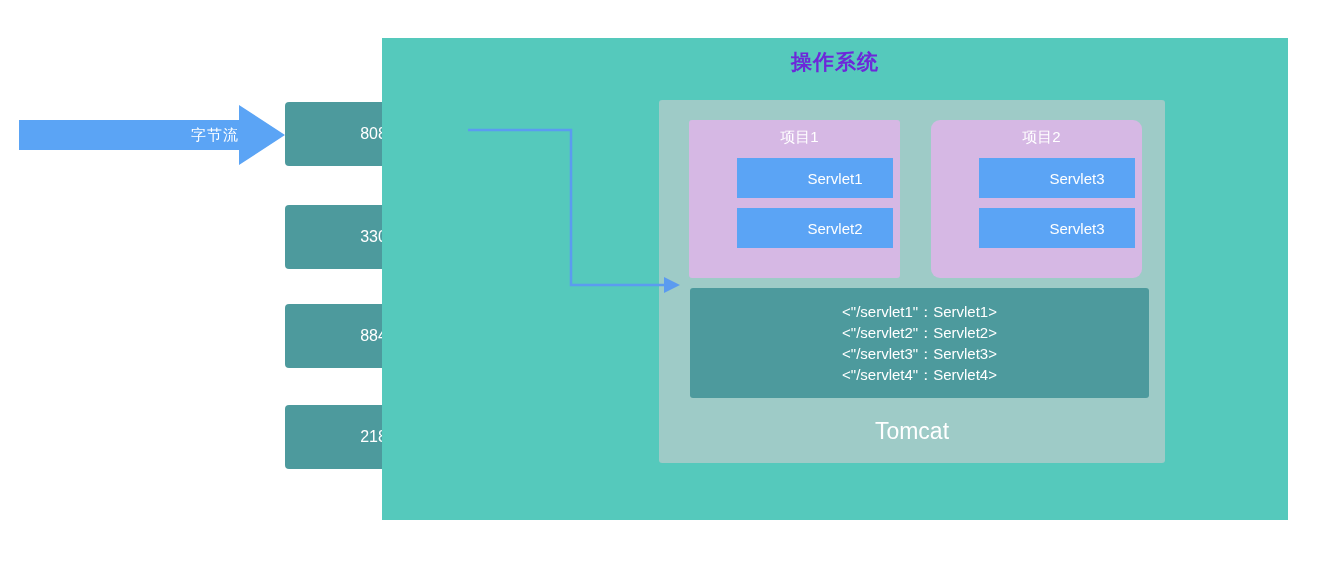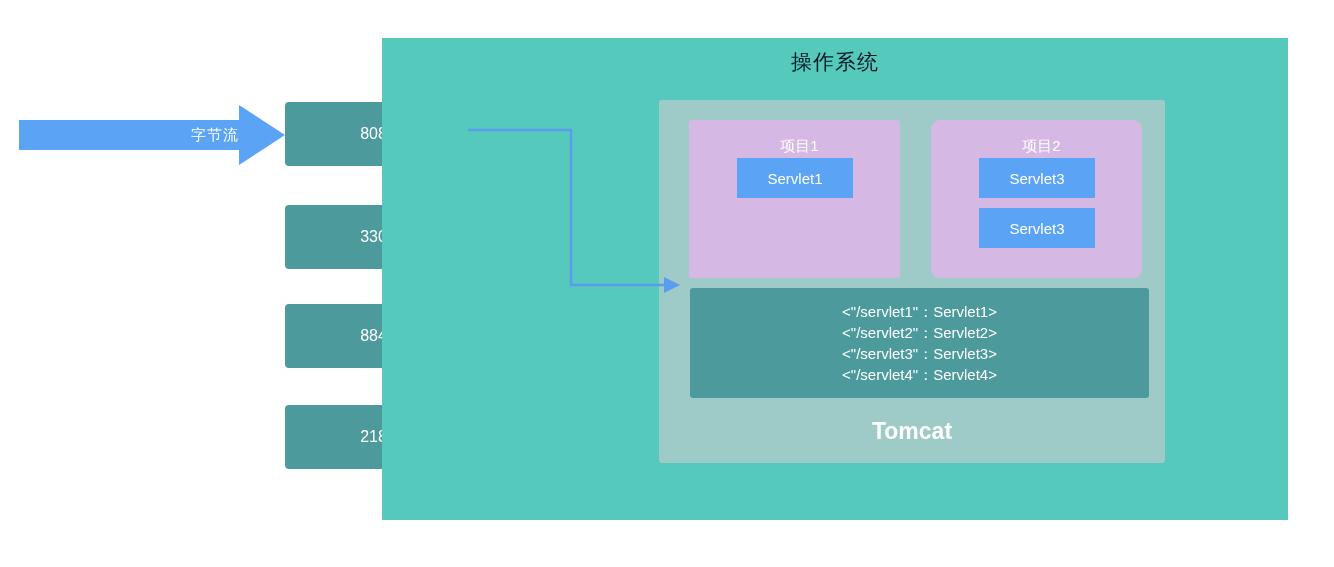--- a/index.html
+++ b/index.html
@@ -46,23 +46,23 @@
     width: 906px;
     height: 482px;
     background: #55c9bc;
   }
   #os-title {
     position: absolute;
     left: 0;
     top: 10px;
     width: 906px;
     text-align: center;
-    color: #0f172a;
+    color: #6d28d9;
     font-size: 21px;
-    font-weight: normal;
+    font-weight: bold;
     letter-spacing: 1px;
   }
 
   
   .port-box {
     position: absolute;
     left: 285px;
     width: 186px;
     height: 64px;
     background: #4d9a9d;
@@ -99,54 +99,55 @@
     border-radius: 3px;
   }
   #tomcat-label {
     position: absolute;
     left: 0;
     bottom: 18px;
     width: 506px;
     text-align: center;
     color: #ffffff;
     font-size: 23px;
-    font-weight: bold;
+    font-weight: normal;
   }
 
   
   .project-box {
     position: absolute;
     top: 20px;
     width: 211px;
     height: 158px;
     background: #d6b8e4;
     border-radius: 3px;
   }
   #project-box-0 { left: 30px; }
   #project-box-1 { left: 272px; border-radius: 9px; }
   .project-title {
     position: absolute;
     left: 0;
-    top: 17px;
+    top: 8px;
     width: 221px;
     text-align: center;
     color: #ffffff;
     font-size: 15px;
   }
   .servlet-box {
     position: absolute;
     left: 48px;
     width: 116px;
     height: 40px;
     background: #5ba4f5;
     color: #ffffff;
     font-size: 15px;
     display: flex;
     align-items: center;
     justify-content: center;
+    padding-left: 40px;
   }
   .servlet-box-0 { top: 38px; }
   .servlet-box-1 { top: 88px; }
 
   
   #mapping-box {
     position: absolute;
     left: 31px;
     top: 188px;
     width: 459px;
@@ -191,20 +192,23 @@
 <div id="os-container">
   <div id="os-title">操作系统</div>
 
   <div id="tomcat-container" style="left:277px; top:62px;">
 
     <div class="project-box" id="project-box-0">
       <div class="project-title">项目1</div>
       <div class="servlet-box servlet-box-0">
         <span>Servlet1</span>
       </div>
+      <div class="servlet-box servlet-box-1">
+        <span>Servlet2</span>
+      </div>
     </div>
 
     <div class="project-box" id="project-box-1">
       <div class="project-title">项目2</div>
       <div class="servlet-box servlet-box-0">
         <span>Servlet3</span>
       </div>
       <div class="servlet-box servlet-box-1">
         <span>Servlet3</span>
       </div>

